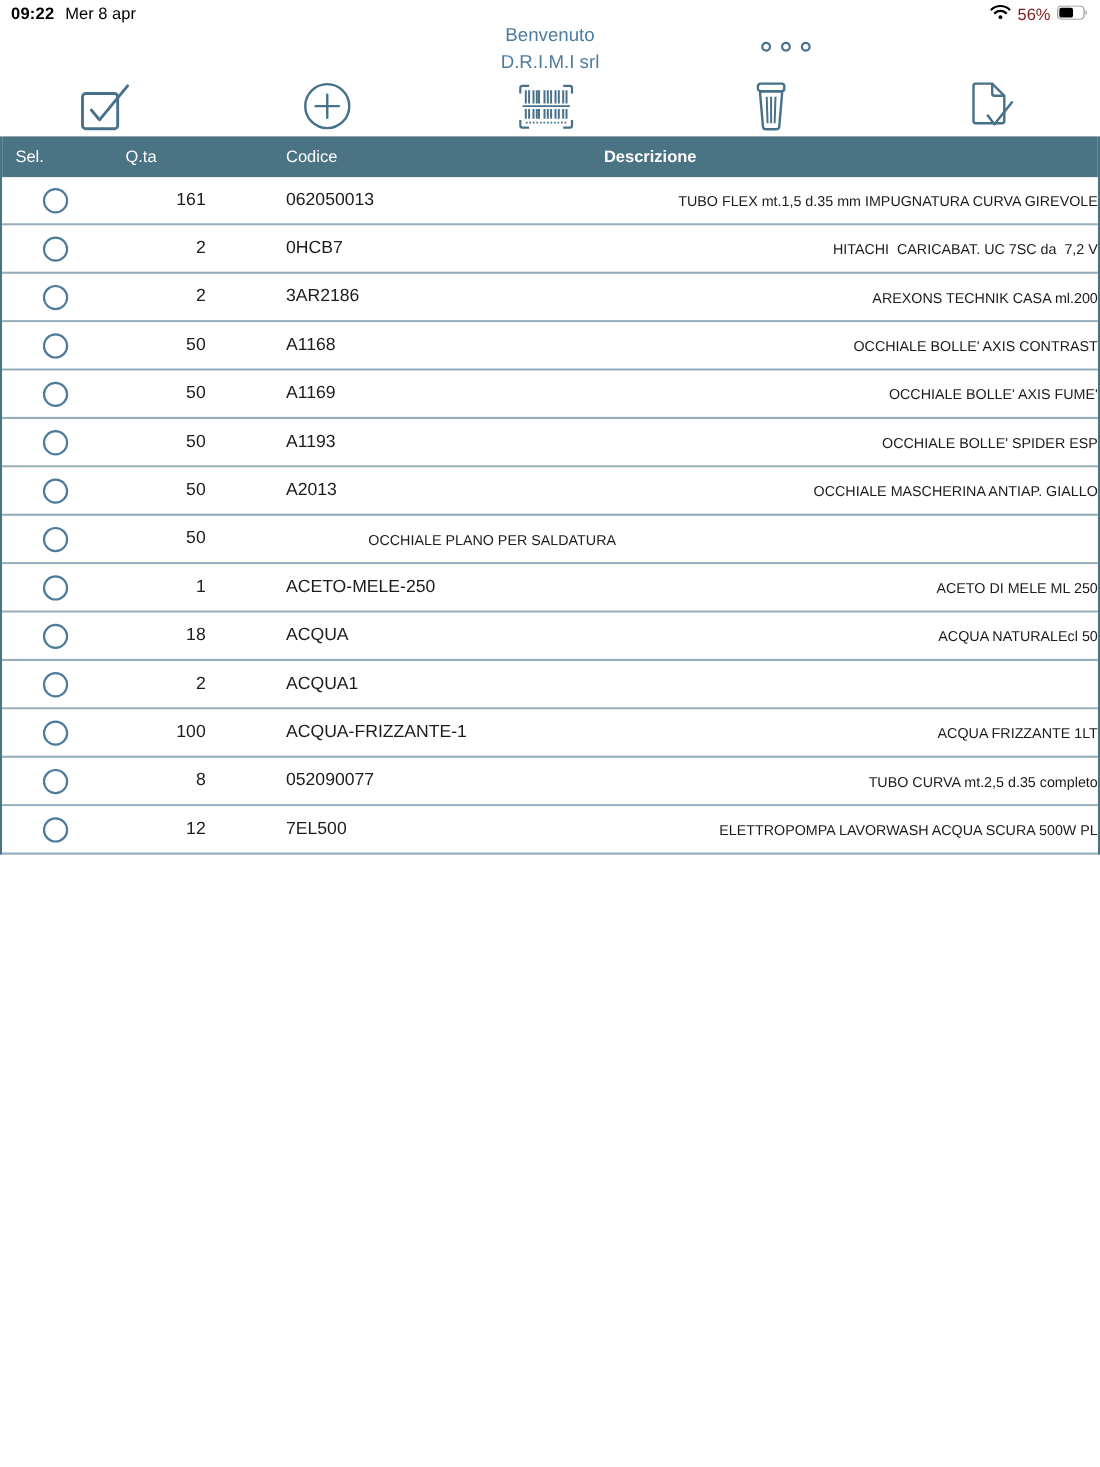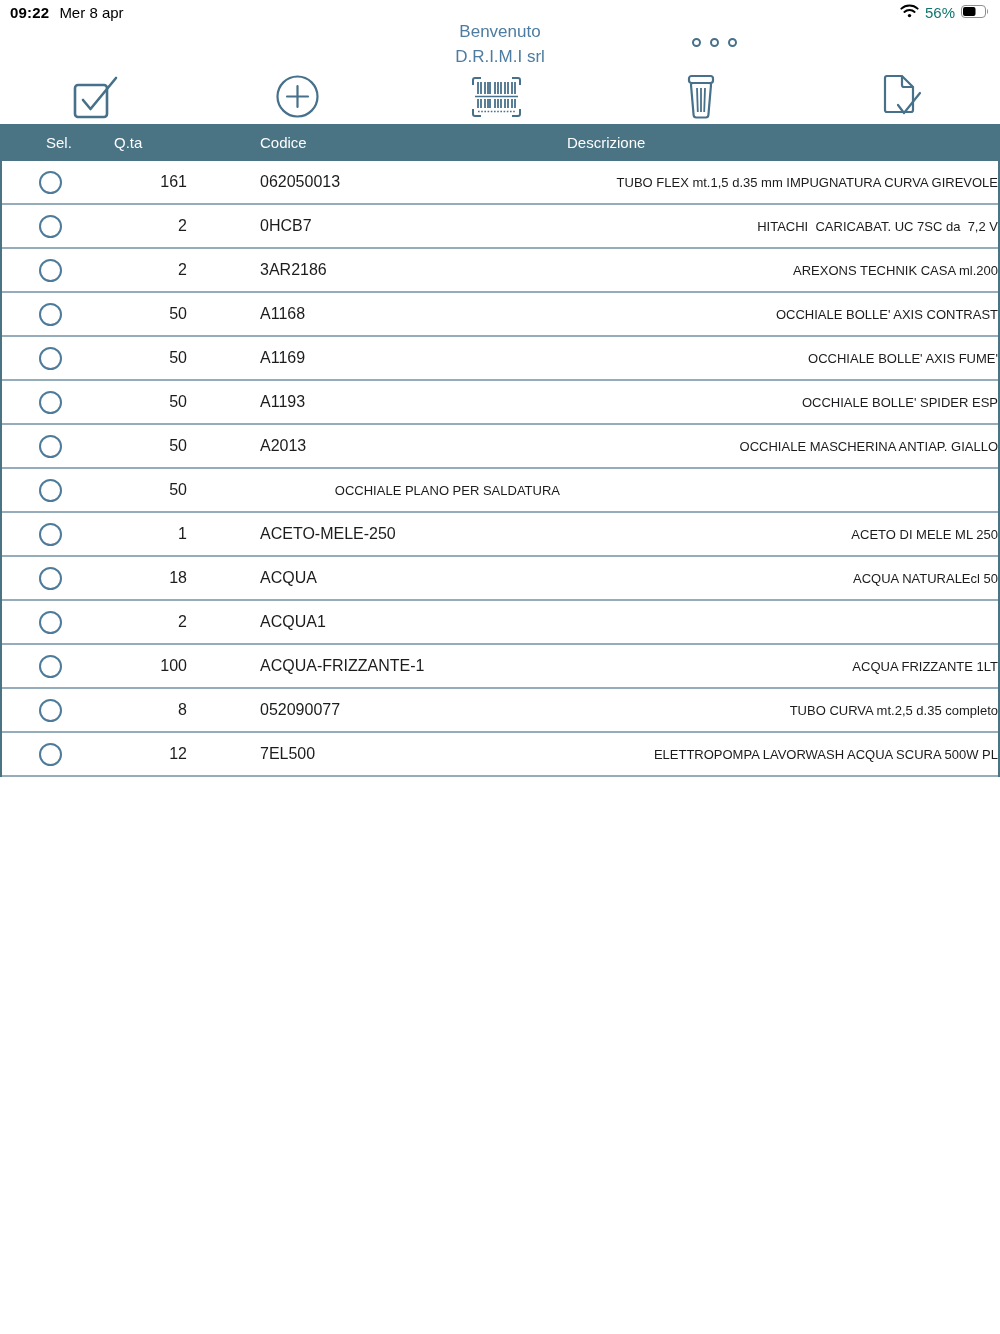--- a/index.html
+++ b/index.html
@@ -13,21 +13,21 @@
   html,body{width:1000px;height:1334px;background:#fff;
     font-family:"Liberation Sans","DejaVu Sans",sans-serif;
     -webkit-font-smoothing:antialiased;position:relative;}
   .screen{position:absolute;inset:0;width:1000px;height:1334px;background:#fff;overflow:hidden;}
 
   
   .statusbar{position:absolute;top:0;left:0;right:0;height:26px;}
   .sb-left{position:absolute;left:10px;top:4px;font-size:15px;color:#000;}
   .sb-time{font-weight:700;letter-spacing:.2px;}
   .sb-date{margin-left:10px;font-weight:400;}
-  .sb-right{position:absolute;right:10px;top:4px;display:flex;align-items:center;gap:6px;font-size:15px;color:#0f766e;}
+  .sb-right{position:absolute;right:10px;top:4px;display:flex;align-items:center;gap:6px;font-size:15px;color:#7f1d1d;}
   .sb-batt-pct{font-weight:400;}
 
   
   .welcome{position:absolute;left:0;right:0;top:19px;text-align:center;color:var(--welcome);font-size:17px;line-height:25px;}
   .page-dots{position:absolute;left:692px;top:38px;display:flex;gap:9px;}
   .page-dots .dot{width:9px;height:9px;border:2px solid var(--icon-teal);border-radius:50%;background:#fff;}
 
   
   .toolbar{position:absolute;top:68px;left:0;right:0;height:56px;}
   .tool{position:absolute;background:none;border:none;cursor:pointer;color:var(--icon-teal);padding:0;line-height:0;}
@@ -36,24 +36,24 @@
   .tool-add{left:275px;top:6px;}
   .tool-barcode{left:470px;top:6px;}
   .tool-trash{left:680px;top:5px;}
   .tool-doc{left:877px;top:4px;}
 
   
   .table{position:absolute;top:124px;left:0;width:1000px;
     border-left:2px solid var(--teal);border-right:2px solid var(--teal);}
   .thead{height:37px;background:var(--teal);position:relative;color:#fdfdfd;font-size:15px;}
   .thead span{position:absolute;top:0;line-height:37px;}
-  .th-sel{left:12px;margin-left:32px;}
+  .th-sel{left:12px;}
   .th-qty{left:112px;}
   .th-code{left:258px;text-align:right;}
-  .th-desc{left:565px;}
+  .th-desc{left:547px;font-weight:bold;}
 
   .trow{height:44px;display:grid;grid-template-columns:100px 85px 373px 1fr;align-items:center;
     border-bottom:2px solid var(--separator);background:#fff;}
   .radio{width:23px;height:23px;border:2.5px solid #4e7b99;border-radius:50%;margin-left:37px;background:#fff;cursor:pointer;}
   .cell-qty{text-align:right;font-size:16px;color:var(--row-text);}
   .cell-code{padding-left:73px;font-size:16px;color:var(--row-text);}
   .cell-desc{padding-left:2px;font-size:13px;color:var(--row-text);white-space:pre;text-align:right;}
 </style>
 </head>
 <body>

